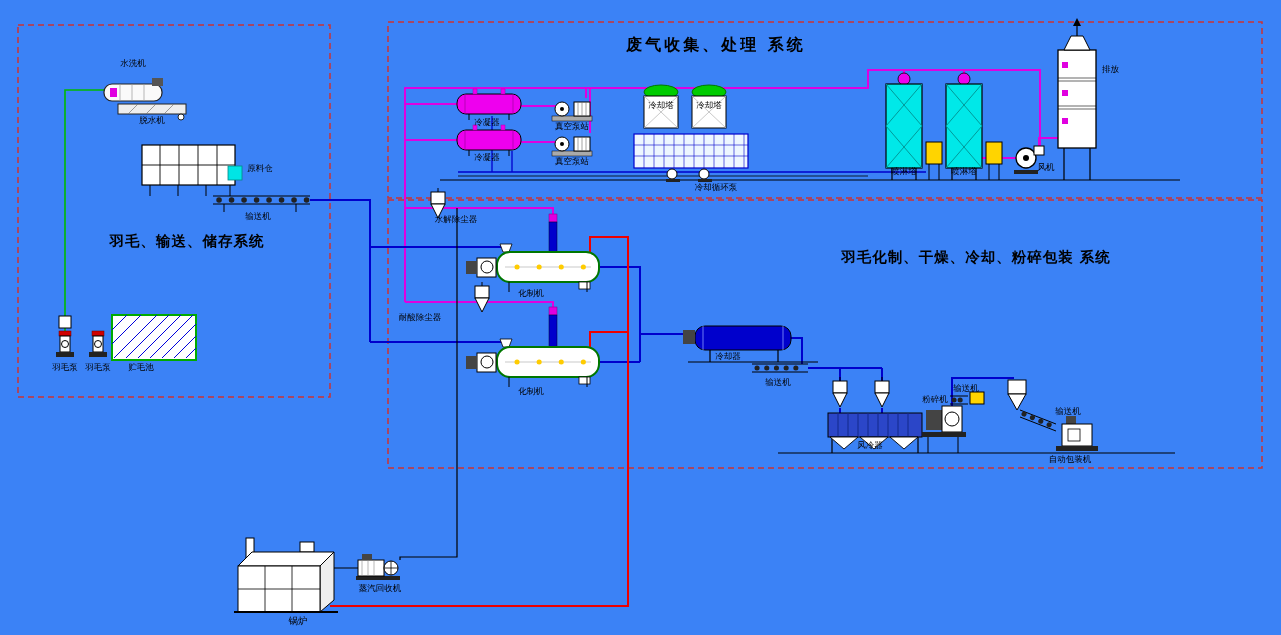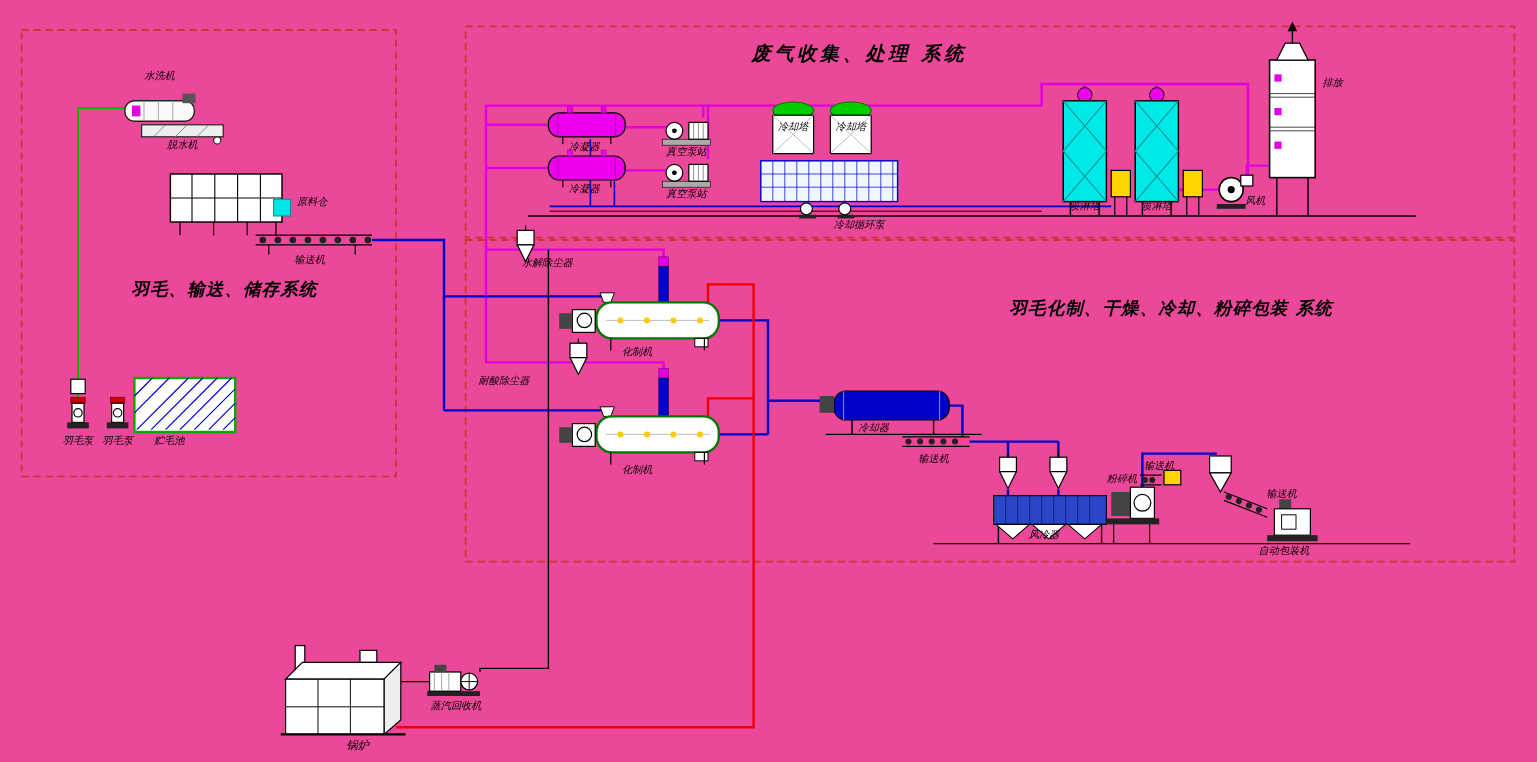--- a/index.html
+++ b/index.html
@@ -1,17 +1,17 @@
 <!DOCTYPE html>
 <html><head>
 <meta charset="utf-8">
 <style>
   html,body{margin:0;padding:0;background:#ffffff;}
-  .canvas{position:relative;width:1281px;height:635px;background:#ec4899;overflow:hidden;
-          font-family:"DejaVu Sans",sans-serif;font-style:italic;}
+  .canvas{position:relative;width:1281px;height:635px;background:#3b82f6;overflow:hidden;
+          font-family:"DejaVu Sans",sans-serif;}
   .canvas svg{position:absolute;left:0;top:0;}
   text{font-family:"DejaVu Sans",sans-serif;fill:#000;}
   .lbl{font-size:8.5px;text-anchor:middle;}
   .lbl-m{font-size:9.5px;text-anchor:middle;}
   .ttl{font-size:16px;font-weight:bold;text-anchor:middle;letter-spacing:3px;}
   .ttl-sm{font-size:14.5px;font-weight:bold;text-anchor:middle;letter-spacing:1px;}
   .start{text-anchor:start;}
 </style>
 </head>
 <body>

